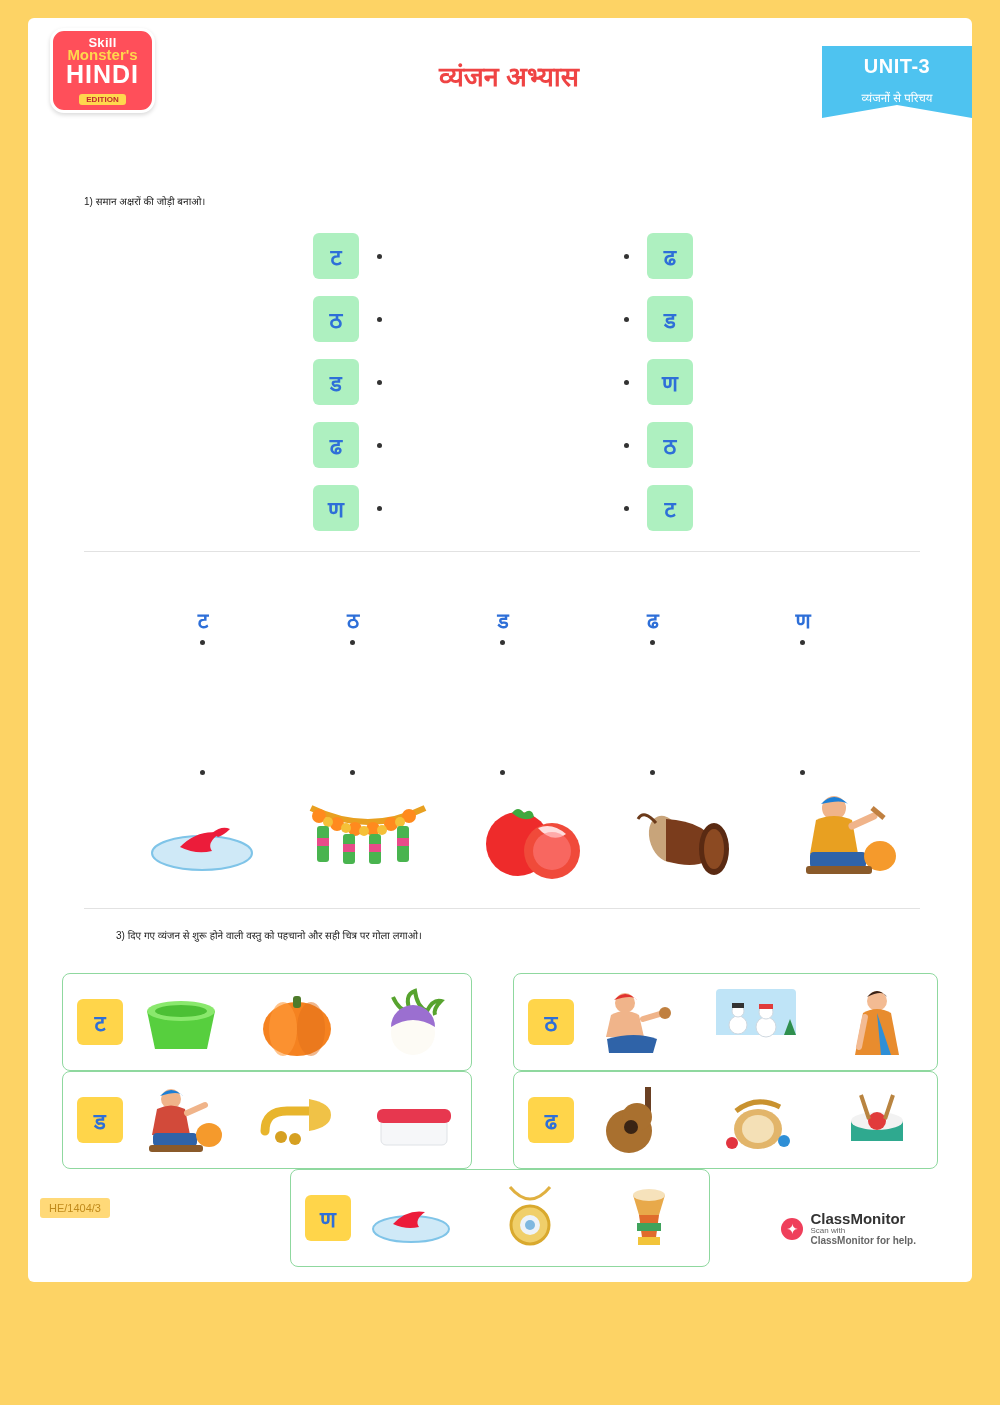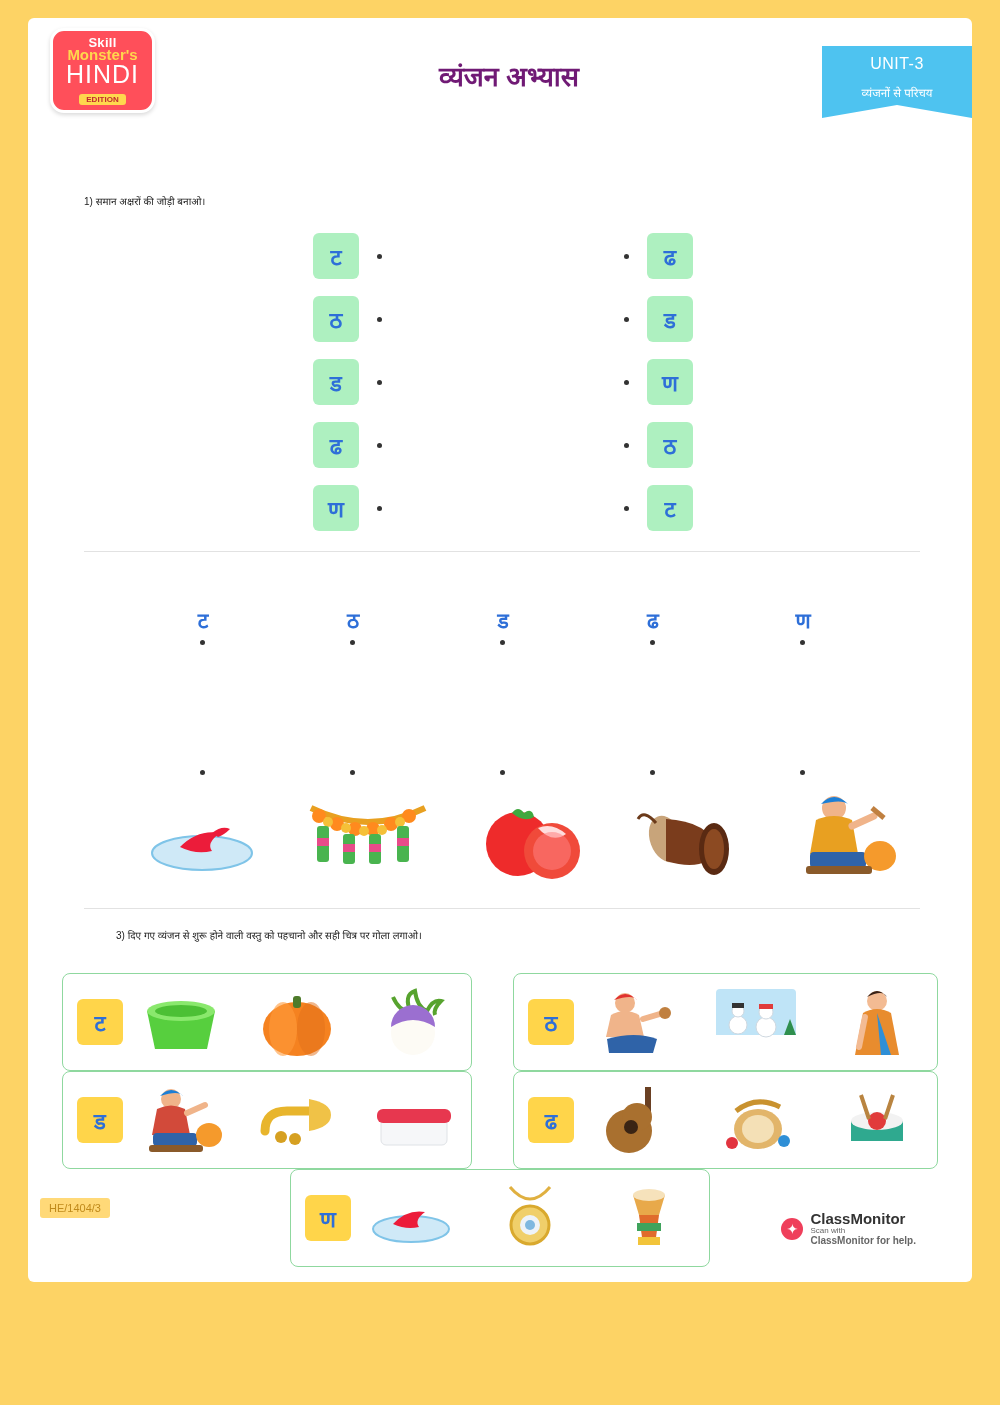--- a/index.html
+++ b/index.html
@@ -26,44 +26,44 @@
     background:#ff4f5a;
     border-radius:14px;
     border:3px solid #ffffff;
     box-shadow:0 2px 4px rgba(0,0,0,.15);
     text-align:center;
     color:#fff;
     overflow:hidden;
   }
   .logo .l1 { font-size:13px; font-weight:bold; margin-top:5px; line-height:13px; color:#fff; letter-spacing:.3px;}
   .logo .l2 { font-size:15px; font-weight:bold; color:#ffd84d; line-height:12px;}
-  .logo .l3 { font-size:25px; font-weight:normal; color:#fff; line-height:27px; letter-spacing:1px;}
+  .logo .l3 { font-size:25px; font-weight:bold; color:#fff; line-height:27px; letter-spacing:1px;}
   .logo .l4 {
     display:inline-block; font-size:8px; font-weight:bold;
     background:#ffd84d; color:#c2282f; padding:1px 7px; border-radius:3px; margin-top:1px;
   }
 
   
   .unit-flag {
     position:absolute; right:0px; top:28px;
     width:150px; height:72px;
     background:#4ec3f0;
     color:#fff;
     text-align:center;
     clip-path:polygon(0 0,100% 0,100% 100%,50% 82%,0 100%);
     padding-top:9px;
   }
-  .unit-flag .u1 { font-size:16px; font-weight:normal; letter-spacing:.5px;}
+  .unit-flag .u1 { font-size:20px; font-weight:bold; letter-spacing:.5px;}
   .unit-flag .u2 { font-size:11.5px; margin-top:12px;}
 
   
   .title {
     position:absolute; left:18px; right:0; top:42px;
     text-align:center;
-    color:#701a75;
+    color:#ef4444;
     font-weight:bold;
   }
   .title .t1 { font-size:27px; line-height:34px;}
   .title .t2 { font-size:27px; line-height:38px;}
 
   
   .q {
     position:absolute;
     font-size:10px;
     color:#222;

